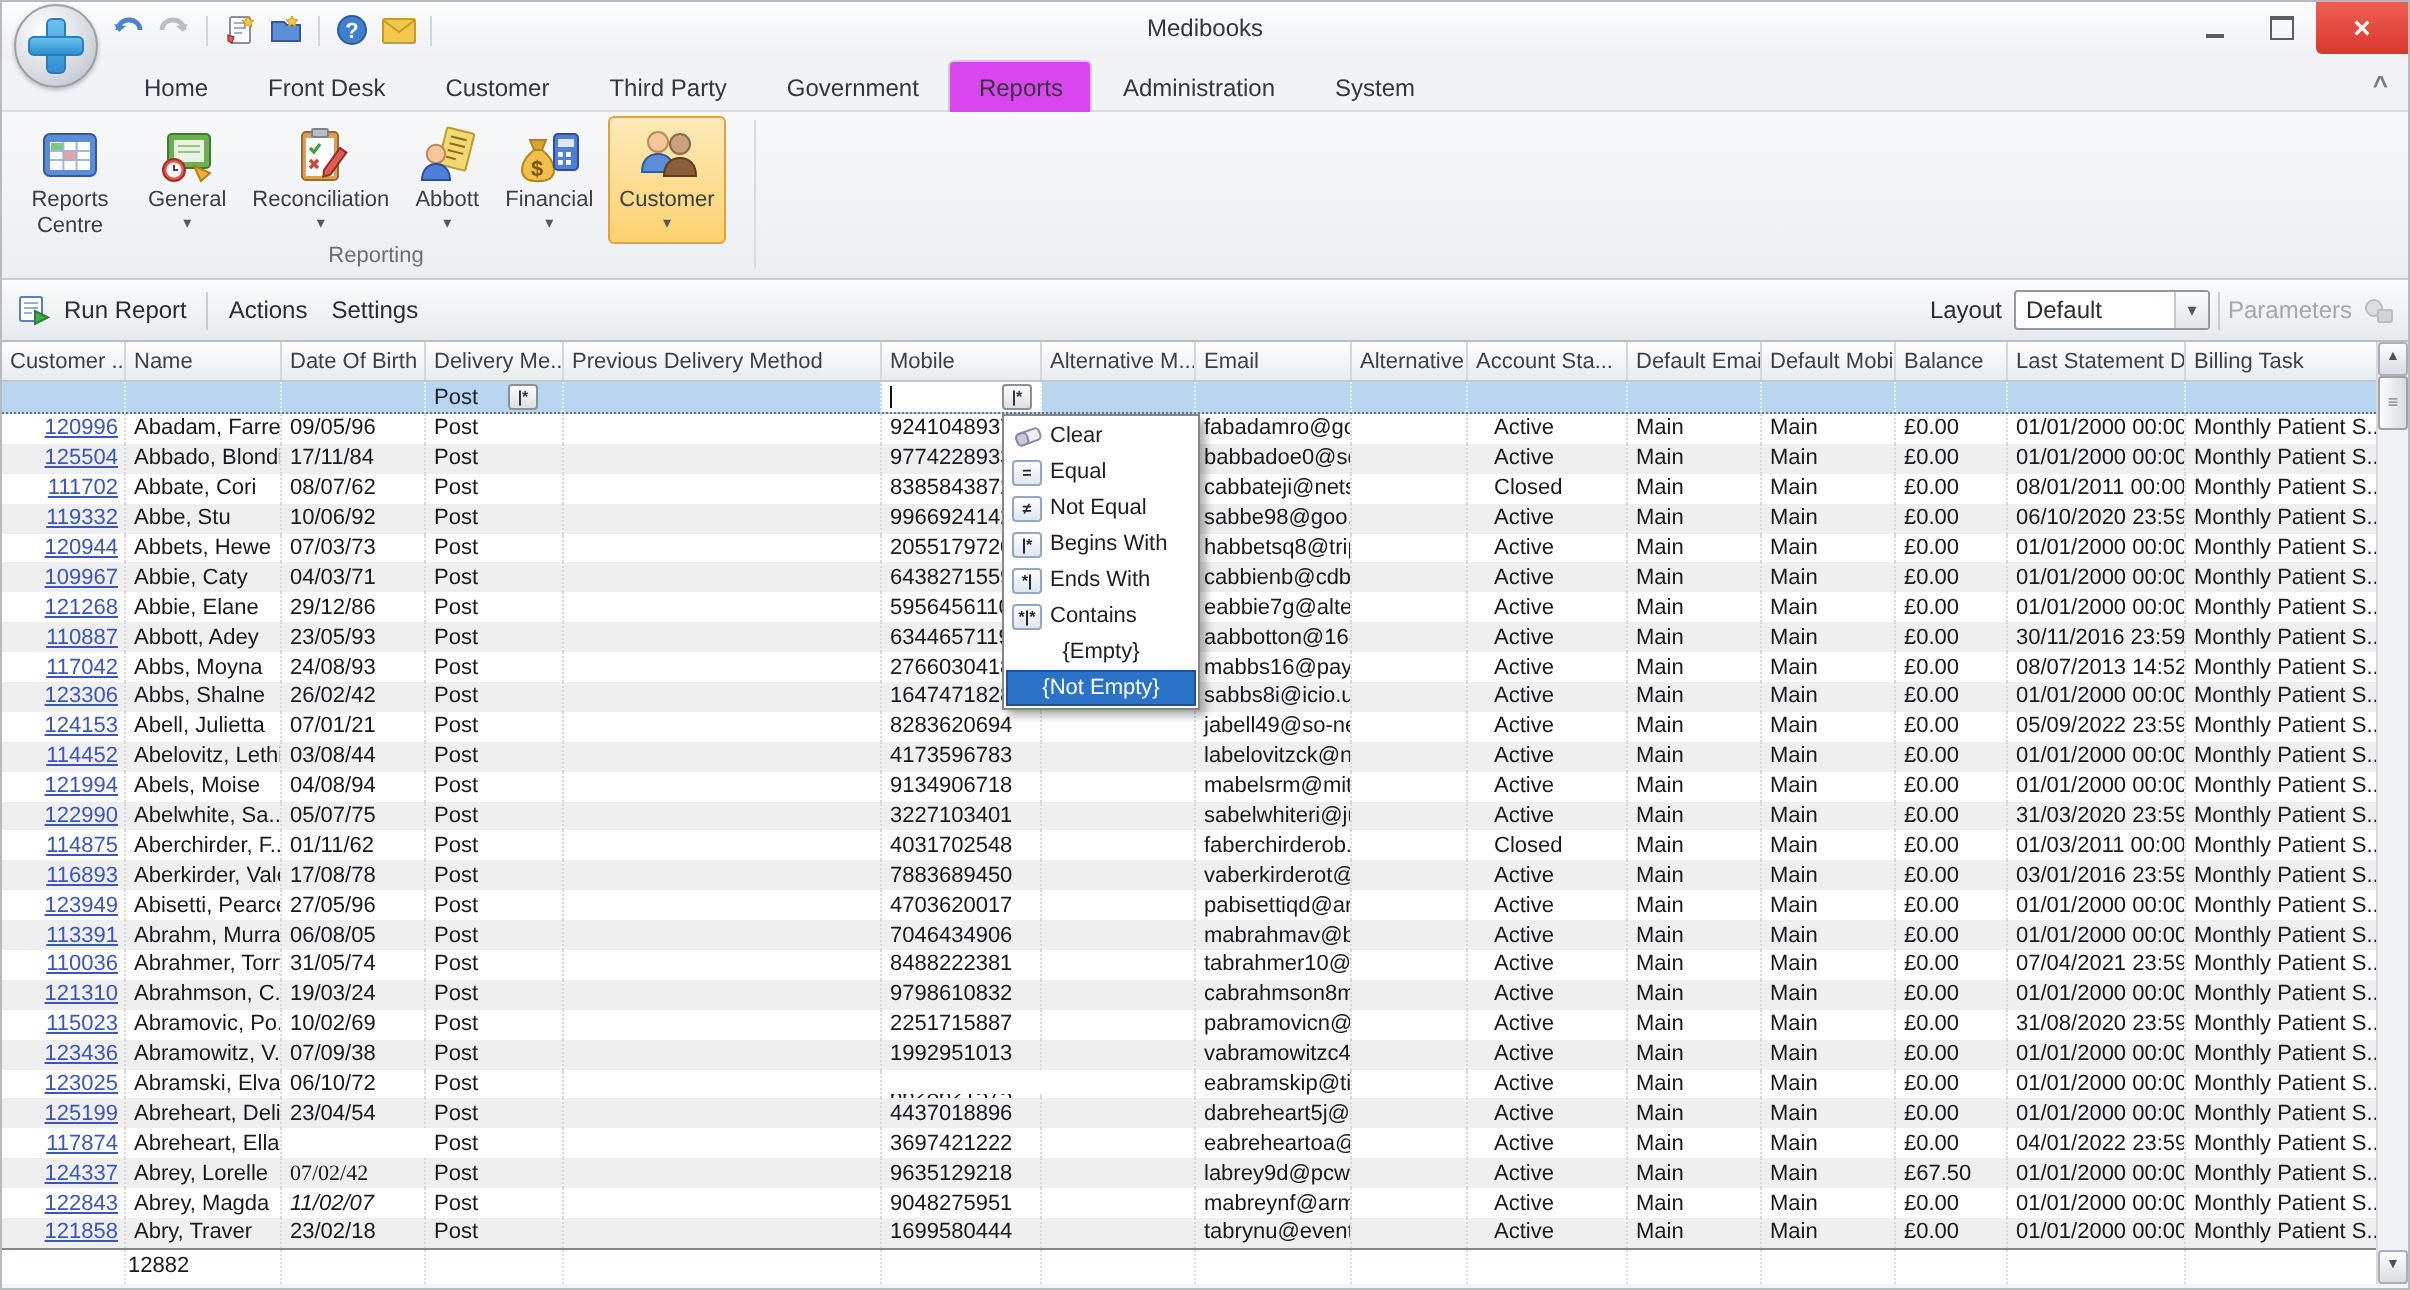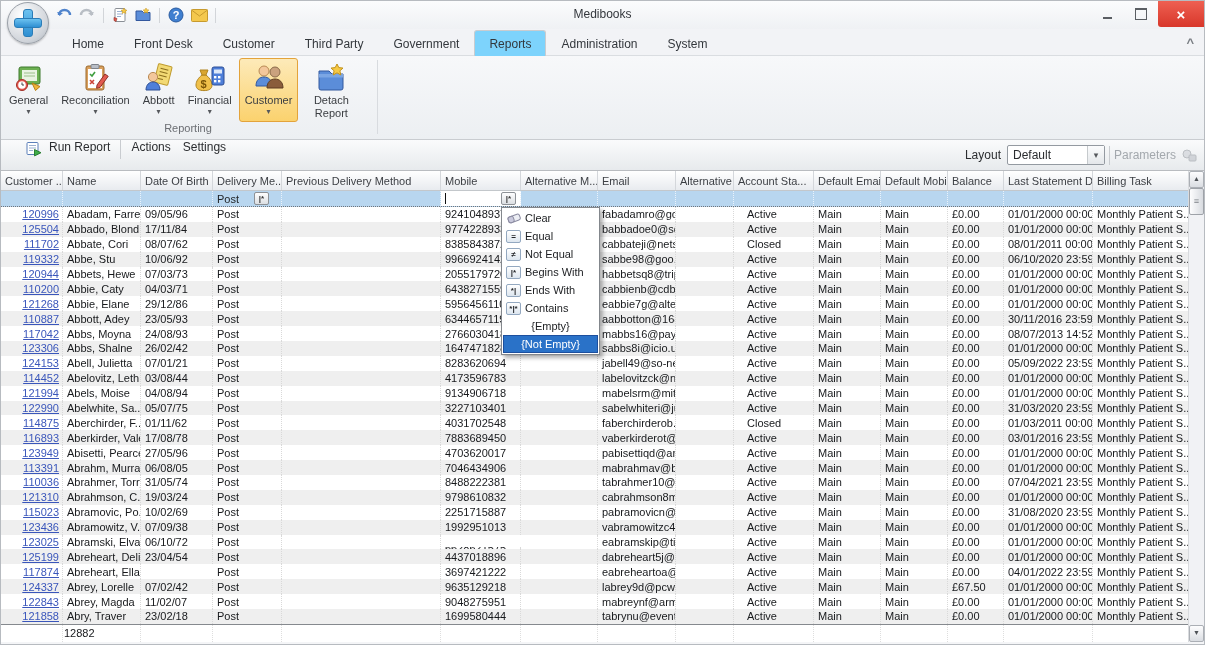--- a/index.html
+++ b/index.html
@@ -24,39 +24,39 @@
   .maxbox{width:10px;height:9px;border:1px solid #5a5e63;border-top-width:2px;}
   .closebtn{width:46px;height:26px;background:linear-gradient(#ee6052,#d8372b);
             display:flex;align-items:center;justify-content:center;color:#fff;font-size:15px;
             font-weight:bold;border-radius:0 0 0 3px;}
   
   .tabrow{position:absolute;top:28px;left:0;right:0;height:27px;background:#f2f3f6;
           border-bottom:1px solid #dadde1;box-sizing:border-box;}
   .tabs{position:absolute;left:56px;top:1px;display:flex;height:26px;}
   .tab{padding:6px 14px 0;font-size:12px;color:#33373c;height:26px;box-sizing:border-box;
        border:1px solid transparent;border-bottom:none;border-radius:3px 3px 0 0;white-space:nowrap;}
-  .tab.active{background:#7dd3fc;border-color:#c9ccd0;position:relative;z-index:2;}
+  .tab.active{background:#d946ef;border-color:#c9ccd0;position:relative;z-index:2;}
   .collapse{position:absolute;right:10px;top:6px;font-size:13px;color:#7a7e84;font-weight:bold;}
   
   .ribbon{position:absolute;top:55px;left:0;right:0;height:84px;
           background:linear-gradient(#f7f8fa,#ecesf2,#eceff2);background:linear-gradient(#f7f8fa,#eceff2);
           border-bottom:1px solid #c9ccd0;box-sizing:border-box;}
   .rbuttons{position:absolute;left:2px;top:2px;display:flex;align-items:stretch;}
   .rbtn{display:flex;flex-direction:column;align-items:center;padding:3px 5px 1px;margin-right:1px;
         border:1px solid transparent;border-radius:3px;}
   .rbtn.active{background:linear-gradient(#fdeab9,#fbd26e);border-color:#e3a33b;}
   .ricon{width:32px;height:32px;}
   .rlabel{font-size:11px;color:#3a3d41;text-align:center;line-height:13px;max-width:76px;}
   .rarrow{font-size:8px;color:#55585c;line-height:9px;}
   .rgrouplabel{position:absolute;left:0;top:66px;width:374px;text-align:center;font-size:11px;color:#6b6e73;}
   .rgroupsep{position:absolute;left:376px;top:4px;width:1px;height:74px;background:#d8dbdf;}
   
   .toolbar{position:absolute;top:139px;left:0;right:0;height:31px;
            background:linear-gradient(#fafbfc,#e7eaed);border-bottom:1px solid #b9bcc0;
-           box-sizing:border-box;display:flex;align-items:flex-start;padding-left:24px;font-size:12px;color:#2b2d30;}
+           box-sizing:border-box;display:flex;align-items:center;padding-left:7px;font-size:12px;color:#2b2d30;}
   .tbitem{padding:0 6px;white-space:nowrap;}
   .vsep{width:1px;height:19px;background:#c9ccd0;margin:0 4px;}
   .tbright{position:absolute;right:6px;top:0;height:30px;display:flex;align-items:center;}
   .combo{width:98px;height:20px;border:1px solid #949aa1;background:#fff;display:flex;align-items:center;
          font-size:12px;padding-left:5px;border-radius:2px;position:relative;margin-left:6px;box-sizing:border-box;}
   .comboarrow{position:absolute;right:0;top:0;width:16px;height:18px;border-left:1px solid #c6cacd;
               background:linear-gradient(#fbfcfd,#e4e7ea);display:flex;align-items:center;justify-content:center;
               font-size:9px;color:#55585c;}
   .disabledtxt{color:#a3a8ad;}
   .paramicon{width:18px;height:18px;margin-left:4px;opacity:.55;}
@@ -185,20 +185,30 @@
         <div class="tab">Administration</div>
         <div class="tab">System</div>
       </div>
     <div class="collapse">^</div>
   </div>
 
   <div class="ribbon">
     <div class="rbuttons">
         <div class="rbtn">
           <span class="ricon"><svg width="32" height="32" viewBox="0 0 32 32">
+              <rect x="3" y="5" width="26" height="21" rx="3" fill="#5b8dd9" stroke="#33589e"></rect>
+              <rect x="6" y="9" width="20" height="14" fill="#fff"></rect>
+              <rect x="6.5" y="9.5" width="6" height="4" fill="#7ec77e"></rect>
+              <rect x="13" y="14" width="6" height="4" fill="#e8a2a2"></rect>
+              <path d="M6 13.5h20M6 18h20M12.7 9v14M19.3 9v14" stroke="#9db7dd" fill="none"></path>
+            </svg></span>
+          <div class="rlabel" style="width: 52px;">Reports Centre</div>
+        </div>
+        <div class="rbtn">
+          <span class="ricon"><svg width="32" height="32" viewBox="0 0 32 32">
               <rect x="6" y="5" width="21" height="17" rx="2" fill="#6db052" stroke="#3f7a2e"></rect>
               <rect x="9" y="8" width="15" height="11" fill="#e9f3e2"></rect>
               <path d="M11 11h11M11 14h11" stroke="#9cc08a"></path>
               <circle cx="9" cy="23" r="5.5" fill="#e8574f" stroke="#a03028"></circle>
               <circle cx="9" cy="23" r="3.8" fill="#fff"></circle>
               <path d="M9 20.5V23h2" stroke="#444" fill="none"></path>
               <path d="M19 21l8 3.5-4.5 4z" fill="#f0b43c" stroke="#b97f14"></path>
             </svg></span>
           <div class="rlabel">General</div>
           <div class="rarrow">▾</div>
@@ -246,28 +256,20 @@
         </div>
         <div class="rbtn active">
           <span class="ricon"><svg width="32" height="32" viewBox="0 0 32 32">
               <circle cx="11" cy="9" r="5" fill="#f3c79b" stroke="#b98a55"></circle>
               <path d="M3 24c0-6 3.5-9 8-9s8 3 8 9z" fill="#5b8dd9" stroke="#33589e"></path>
               <circle cx="22" cy="10" r="5" fill="#caa27e" stroke="#8a6a4a"></circle>
               <path d="M14 26c0-6 3.5-9 8-9s8 3 8 9z" fill="#8a5d3b" stroke="#5e3d22"></path>
             </svg></span>
           <div class="rlabel">Customer</div>
           <div class="rarrow">▾</div>
-        </div>
-        <div class="rbtn">
-          <span class="ricon"><svg width="32" height="32" viewBox="0 0 32 32">
-              <path d="M4 9h10l3 3h11v14a2 2 0 0 1-2 2H6a2 2 0 0 1-2-2z" fill="#5b8dd9" stroke="#33589e"></path>
-              <rect x="4" y="12" width="24" height="3.5" fill="#7ba6e4"></rect>
-              <path d="M22 2l1.8 3.6 4.2.5-3.1 2.7.9 4.2L22 10.8l-3.8 2.2.9-4.2L16 6.1l4.2-.5z" fill="#f6c945" stroke="#c2921a"></path>
-            </svg></span>
-          <div class="rlabel" style="width: 52px;">Detach Report</div>
         </div>
       </div>
     <div class="rgrouplabel">Reporting</div>
     <div class="rgroupsep"></div>
   </div>
 
   <div class="toolbar">
     <span class="qicon">
       <svg width="16" height="16" viewBox="0 0 16 16">
           <rect x="1" y="1.5" width="11" height="12" rx="1" fill="#fff" stroke="#5b7fb9"></rect>
@@ -428,21 +430,21 @@
           <div class="gcell c8" style="width: 58px;"></div>
           <div class="gcell c9" style="width: 80px;">Active</div>
           <div class="gcell c10" style="width: 67px;">Main</div>
           <div class="gcell c11" style="width: 67px;">Main</div>
           <div class="gcell c12" style="width: 56px;">£0.00</div>
           <div class="gcell c13" style="width: 89px;">01/01/2000 00:00...</div>
           <div class="gcell c14" style="width: 97px;">Monthly Patient S...</div>
         </div>
         <div class="grow alt">
           <div class="gcell c0" style="width: 62px;">
-            <span class="lnk">110200</span>
+            <span class="lnk">109967</span>
           </div>
           <div class="gcell c1" style="width: 78px;">Abbie, Caty</div>
           <div class="gcell c2" style="width: 72px;">04/03/71</div>
           <div class="gcell c3" style="width: 69px;">Post</div>
           <div class="gcell c4" style="width: 159px;"></div>
           <div class="gcell c5" style="width: 80px;">6438271559</div>
           <div class="gcell c6" style="width: 77px;"></div>
           <div class="gcell c7" style="width: 78px;">cabbienb@cdba...</div>
           <div class="gcell c8" style="width: 58px;"></div>
           <div class="gcell c9" style="width: 80px;">Active</div>
@@ -811,40 +813,40 @@
           <div class="gcell c11" style="width: 67px;">Main</div>
           <div class="gcell c12" style="width: 56px;">£0.00</div>
           <div class="gcell c13" style="width: 89px;">04/01/2022 23:59...</div>
           <div class="gcell c14" style="width: 97px;">Monthly Patient S...</div>
         </div>
         <div class="grow alt">
           <div class="gcell c0" style="width: 62px;">
             <span class="lnk">124337</span>
           </div>
           <div class="gcell c1" style="width: 78px; text-align: center;">Abrey, Lorelle</div>
-          <div class="gcell c2" style="width: 72px;">07/02/42</div>
+          <div class="gcell c2" style="width: 72px; font-family: Liberation Serif, serif;">07/02/42</div>
           <div class="gcell c3" style="width: 69px;">Post</div>
           <div class="gcell c4" style="width: 159px;"></div>
           <div class="gcell c5" style="width: 80px;">9635129218</div>
           <div class="gcell c6" style="width: 77px;"></div>
           <div class="gcell c7" style="width: 78px;">labrey9d@pcw...</div>
           <div class="gcell c8" style="width: 58px;"></div>
           <div class="gcell c9" style="width: 80px;">Active</div>
           <div class="gcell c10" style="width: 67px;">Main</div>
           <div class="gcell c11" style="width: 67px;">Main</div>
           <div class="gcell c12" style="width: 56px;">£67.50</div>
           <div class="gcell c13" style="width: 89px;">01/01/2000 00:00...</div>
           <div class="gcell c14" style="width: 97px;">Monthly Patient S...</div>
         </div>
         <div class="grow">
           <div class="gcell c0" style="width: 62px;">
             <span class="lnk">122843</span>
           </div>
           <div class="gcell c1" style="width: 78px;">Abrey, Magda</div>
-          <div class="gcell c2" style="width: 72px;">11/02/07</div>
+          <div class="gcell c2" style="width: 72px; font-style: italic;">11/02/07</div>
           <div class="gcell c3" style="width: 69px;">Post</div>
           <div class="gcell c4" style="width: 159px;"></div>
           <div class="gcell c5" style="width: 80px;">9048275951</div>
           <div class="gcell c6" style="width: 77px;"></div>
           <div class="gcell c7" style="width: 78px;">mabreynf@arm...</div>
           <div class="gcell c8" style="width: 58px;"></div>
           <div class="gcell c9" style="width: 80px;">Active</div>
           <div class="gcell c10" style="width: 67px;">Main</div>
           <div class="gcell c11" style="width: 67px;">Main</div>
           <div class="gcell c12" style="width: 56px;">£0.00</div>

